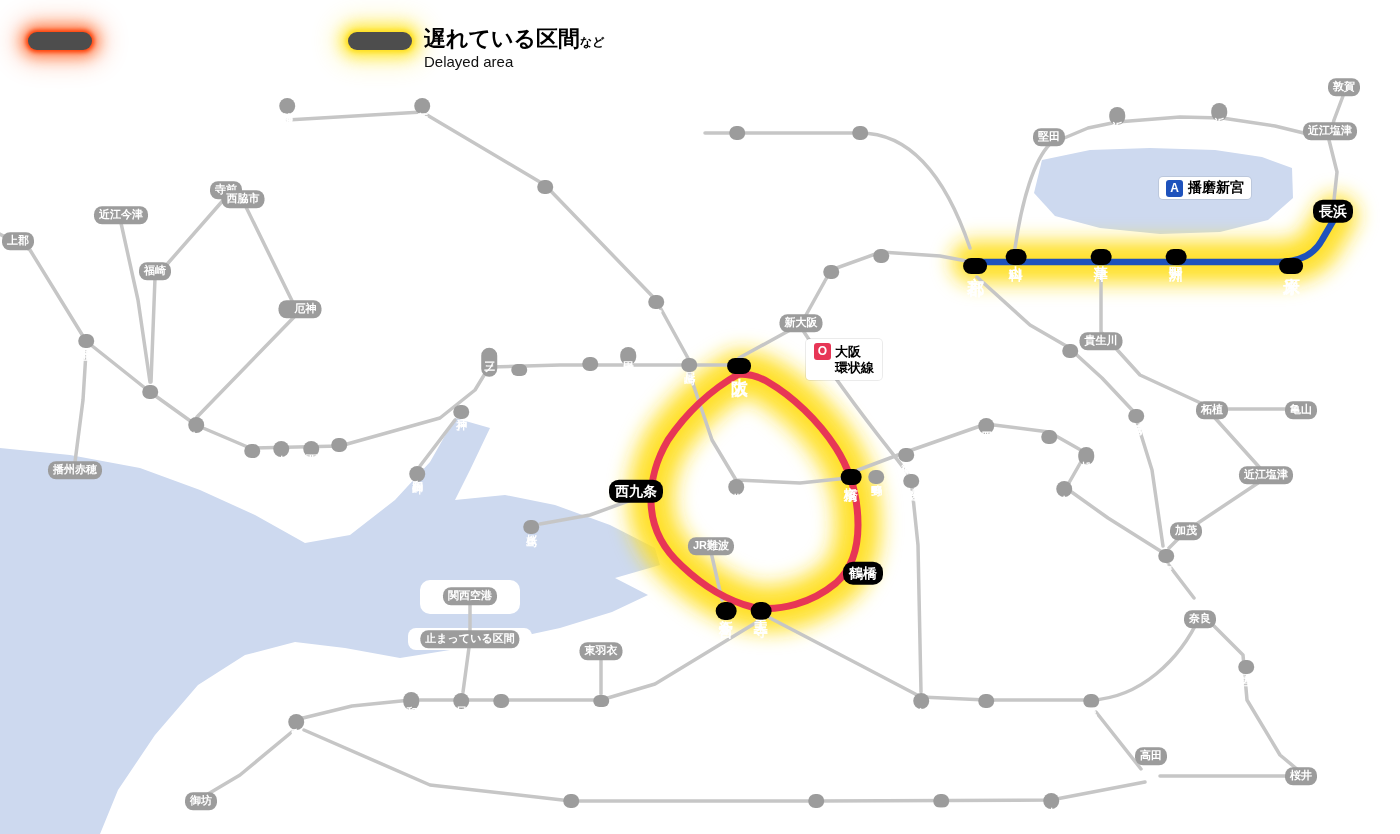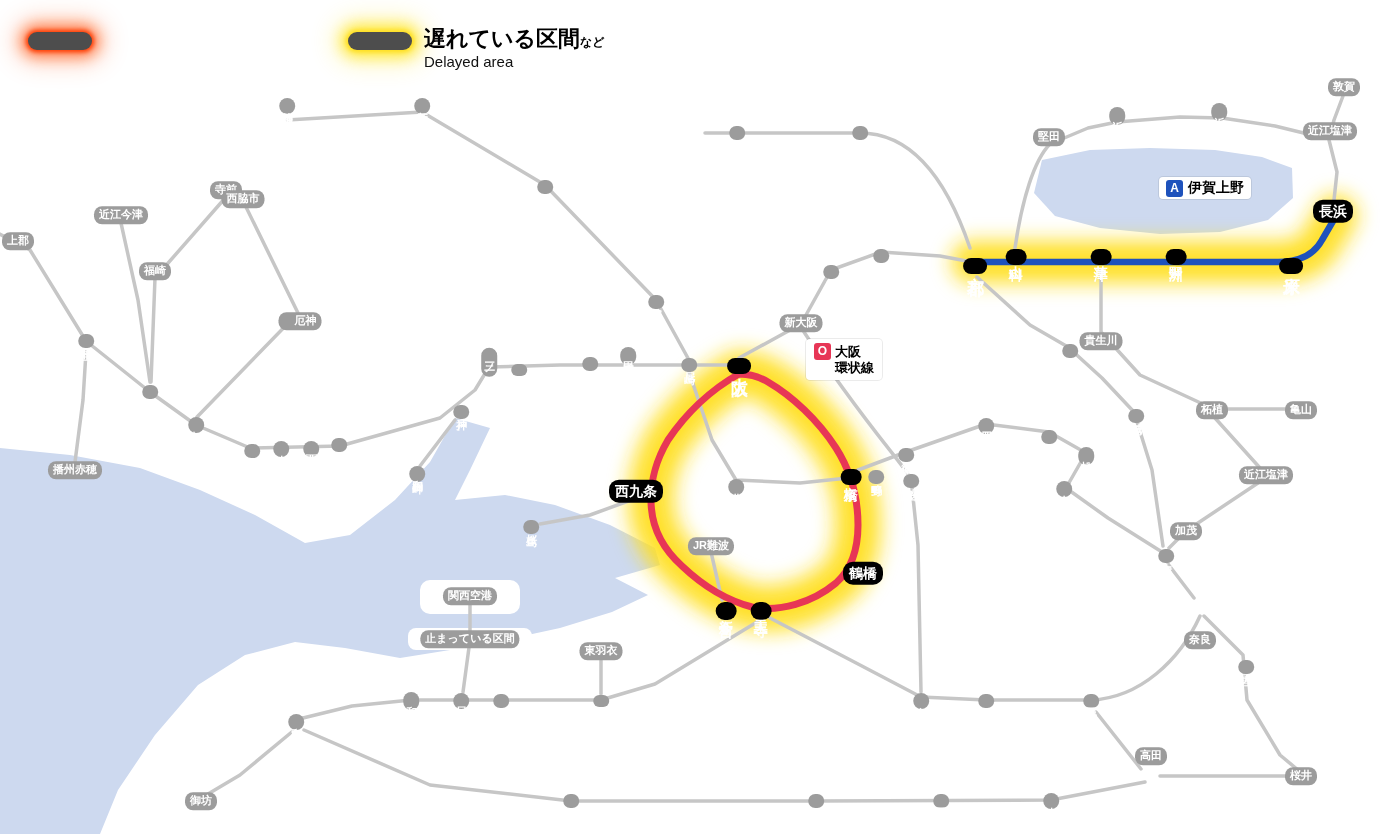--- a/index.html
+++ b/index.html
@@ -129,21 +129,21 @@
       <div class="station o-v t-g" style="left: 1117px; top: 116px;">近江舞子</div>
       <div class="station o-v t-g" style="left: 1219px; top: 112px;">近江今津</div>
       <div class="station o-h t-g" style="left: 1344px; top: 87px;">敦賀</div>
       <div class="station o-h t-g" style="left: 1330px; top: 131px;">近江塩津</div>
       <div class="station o-h t-g" style="left: 226px; top: 190px;">寺前</div>
       <div class="station o-h t-g" style="left: 121px; top: 215px;">近江今津</div>
       <div class="station o-h t-g" style="left: 243px; top: 199px;">西脇市</div>
       <div class="station o-v t-g" style="left: 545px; top: 187px;">宝塚</div>
       <div class="station o-h t-g" style="left: 18px; top: 241px;">上郡</div>
       <div class="station o-h t-g" style="left: 155px; top: 271px;">福崎</div>
-      <div class="station o-h t-g" style="left: 300px; top: 321px; padding-left: 16px;">厄神</div>
+      <div class="station o-h t-g" style="left: 300px; top: 309px; padding-left: 16px;">厄神</div>
       <div class="station o-v t-g" style="left: 831px; top: 272px;">吹田</div>
       <div class="station o-v t-g" style="left: 881px; top: 256px;">高槻</div>
       <div class="station o-v t-g" style="left: 656px; top: 302px;">塚口</div>
       <div class="station o-h t-g" style="left: 801px; top: 323px;">新大阪</div>
       <div class="station o-v t-g" style="left: 86px; top: 341px;">相生</div>
       <div class="station o-v t-g" style="left: 150px; top: 392px;">姫路</div>
       <div class="station o-v t-g" style="left: 196px; top: 425px;">加古川</div>
       <div class="station o-v t-g" style="left: 489px; top: 362px;">三ノ宮</div>
       <div class="station o-v t-g" style="left: 519px; top: 370px;">灘</div>
       <div class="station o-v t-g" style="left: 590px; top: 364px;">芦屋</div>
@@ -167,21 +167,21 @@
       <div class="station o-v t-g" style="left: 1064px; top: 489px;">京田辺</div>
       <div class="station o-v t-g" style="left: 906px; top: 455px;">徳庵</div>
       <div class="station o-v t-g" style="left: 911px; top: 481px;">放出</div>
       <div class="station o-v t-g" style="left: 876px; top: 477px;">鴫野</div>
       <div class="station o-v t-g" style="left: 736px; top: 487px;">北新地</div>
       <div class="station o-h t-g" style="left: 1266px; top: 475px;">近江塩津</div>
       <div class="station o-h t-g" style="left: 1186px; top: 531px;">加茂</div>
       <div class="station o-v t-g" style="left: 1166px; top: 556px;">木津</div>
       <div class="station o-v t-g" style="left: 531px; top: 527px;">桜島</div>
       <div class="station o-h t-g" style="left: 711px; top: 546px;">JR難波</div>
-      <div class="station o-h t-g" style="left: 1200px; top: 640px; border-radius: 8px;">奈良</div>
+      <div class="station o-h t-g" style="left: 1200px; top: 619px; border-radius: 8px;">奈良</div>
       <div class="station o-h t-g" style="left: 470px; top: 596px;">関西空港</div>
       <div class="station o-h t-g" style="left: 470px; top: 639px;">止まっている区間</div>
       <div class="station o-h t-g" style="left: 601px; top: 651px;">東羽衣</div>
       <div class="station o-v t-g" style="left: 1246px; top: 667px;">天理</div>
       <div class="station o-v t-g" style="left: 296px; top: 722px;">和歌山</div>
       <div class="station o-v t-g" style="left: 411px; top: 701px;">和泉砂川</div>
       <div class="station o-v t-g" style="left: 461px; top: 701px;">日根野</div>
       <div class="station o-v t-g" style="left: 501px; top: 701px;">熊取</div>
       <div class="station o-v t-g" style="left: 601px; top: 701px;">鳳</div>
       <div class="station o-v t-g" style="left: 921px; top: 701px;">久宝寺</div>
@@ -203,21 +203,21 @@
       <div class="station o-v t-b s-lg" style="left: 739px; top: 366px;">大阪</div>
       <div class="station o-h t-b" style="left: 636px; top: 491px;">西九条</div>
       <div class="station o-v t-b" style="left: 851px; top: 477px;">京橋</div>
       <div class="station o-h t-b" style="left: 855px; top: 573px; margin-left: 8px;">鶴橋</div>
       <div class="station o-v t-b" style="left: 726px; top: 611px;">新今宮</div>
       <div class="station o-v t-b" style="left: 761px; top: 611px;">天王寺</div>
     </div>
 
   <div class="badge" style="left:1159px; top:177px;">
     <span class="badge-letter blue">A</span>
-    <span>伊賀上野</span>
+    <span>播磨新宮</span>
   </div>
 
   <div class="badge loop-badge" style="left:806px; top:339px;">
     <div class="row">
       <span class="badge-letter red">O</span>
       <span>大阪</span>
     </div>
     <div class="line2">環状線</div>
   </div>
 

